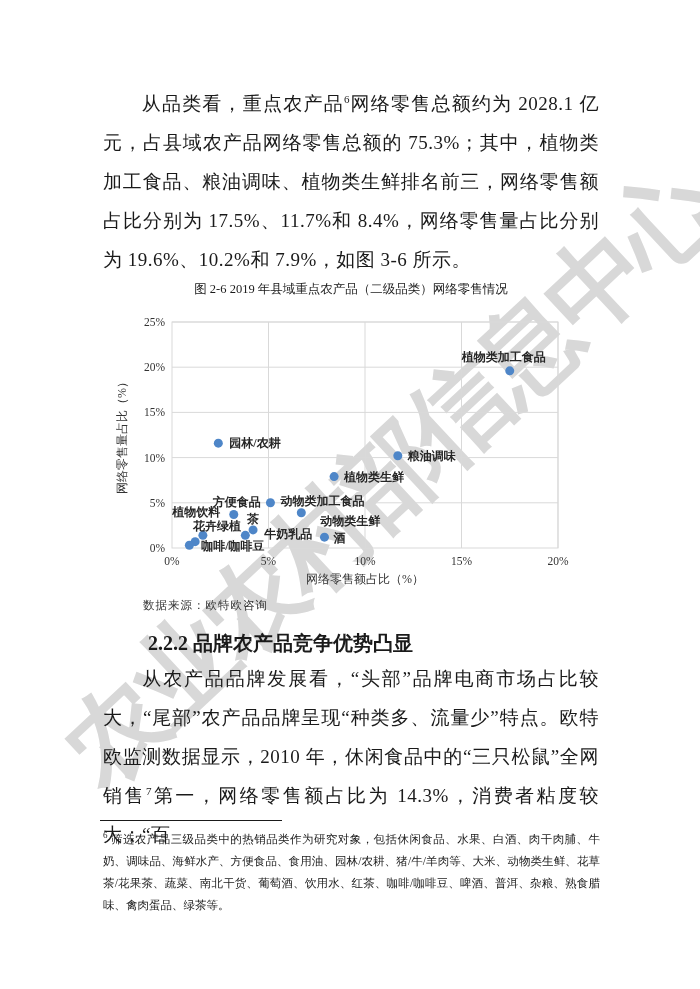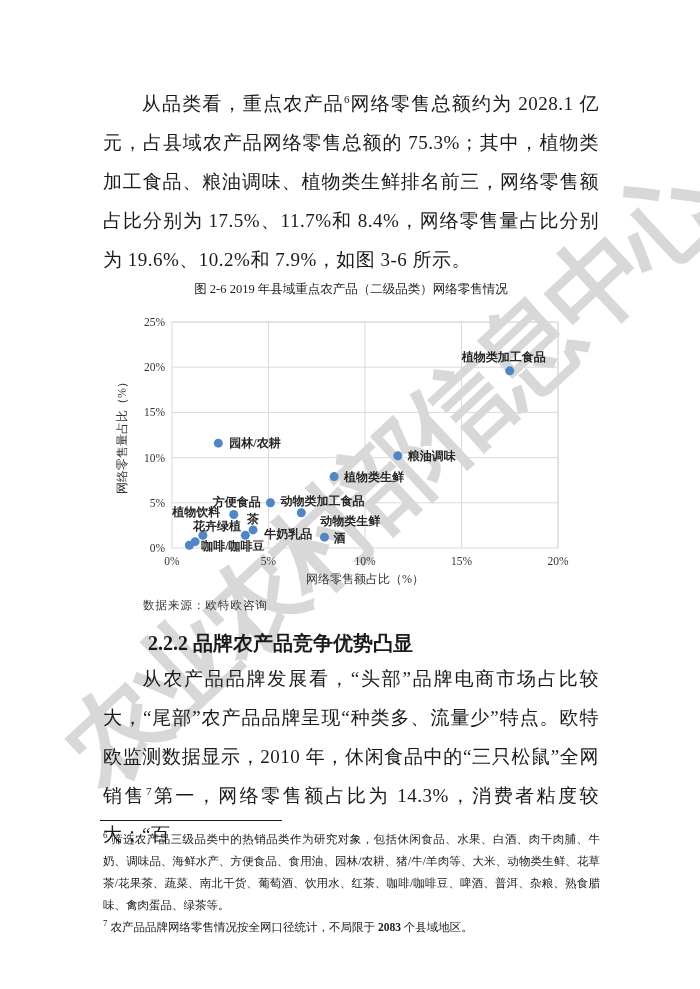--- a/index.html
+++ b/index.html
@@ -108,19 +108,18 @@
     <div class="source">数据来源：欧特欧咨询</div>
 
     <h3 class="heading">2.2.2 品牌农产品竞争优势凸显</h3>
 
     <p class="para para2"><span class="indent"></span><span>从农产品品牌发展看，“头部”品牌电商市场占比较大，“尾部”农产品品牌呈现“种类多、流量少”特点。欧特欧监测数据显示，2010 年，休闲食品中的“三只松鼠”全网销售</span><sup>7</sup><span>第一，网络零售额占比为 14.3%，消费者粘度较大；“百</span></p>
 
     <div class="fn-sep"></div>
 
     <div class="footnotes">
         <p class="fn"><sup>6</sup><span>筛选农产品三级品类中的热销品类作为研究对象，包括休闲食品、水果、白酒、肉干肉脯、牛奶、调味品、海鲜水产、方便食品、食用油、园林/农耕、猪/牛/羊肉等、大米、动物类生鲜、花草茶/花果茶、蔬菜、南北干货、葡萄酒、饮用水、红茶、咖啡/咖啡豆、啤酒、普洱、杂粮、熟食腊味、禽肉蛋品、绿茶等。</span></p>
-        <p class="fn"><sup>7</sup><span>农产品品牌网络零售情况按全网口径统计，不局限于 </span><span class="bold">2083</span><span> 个县域地区。</span></p>
       </div>
 
     <div class="pageno">16</div>
 
   </div>
 </div>
 
 </body></html>

